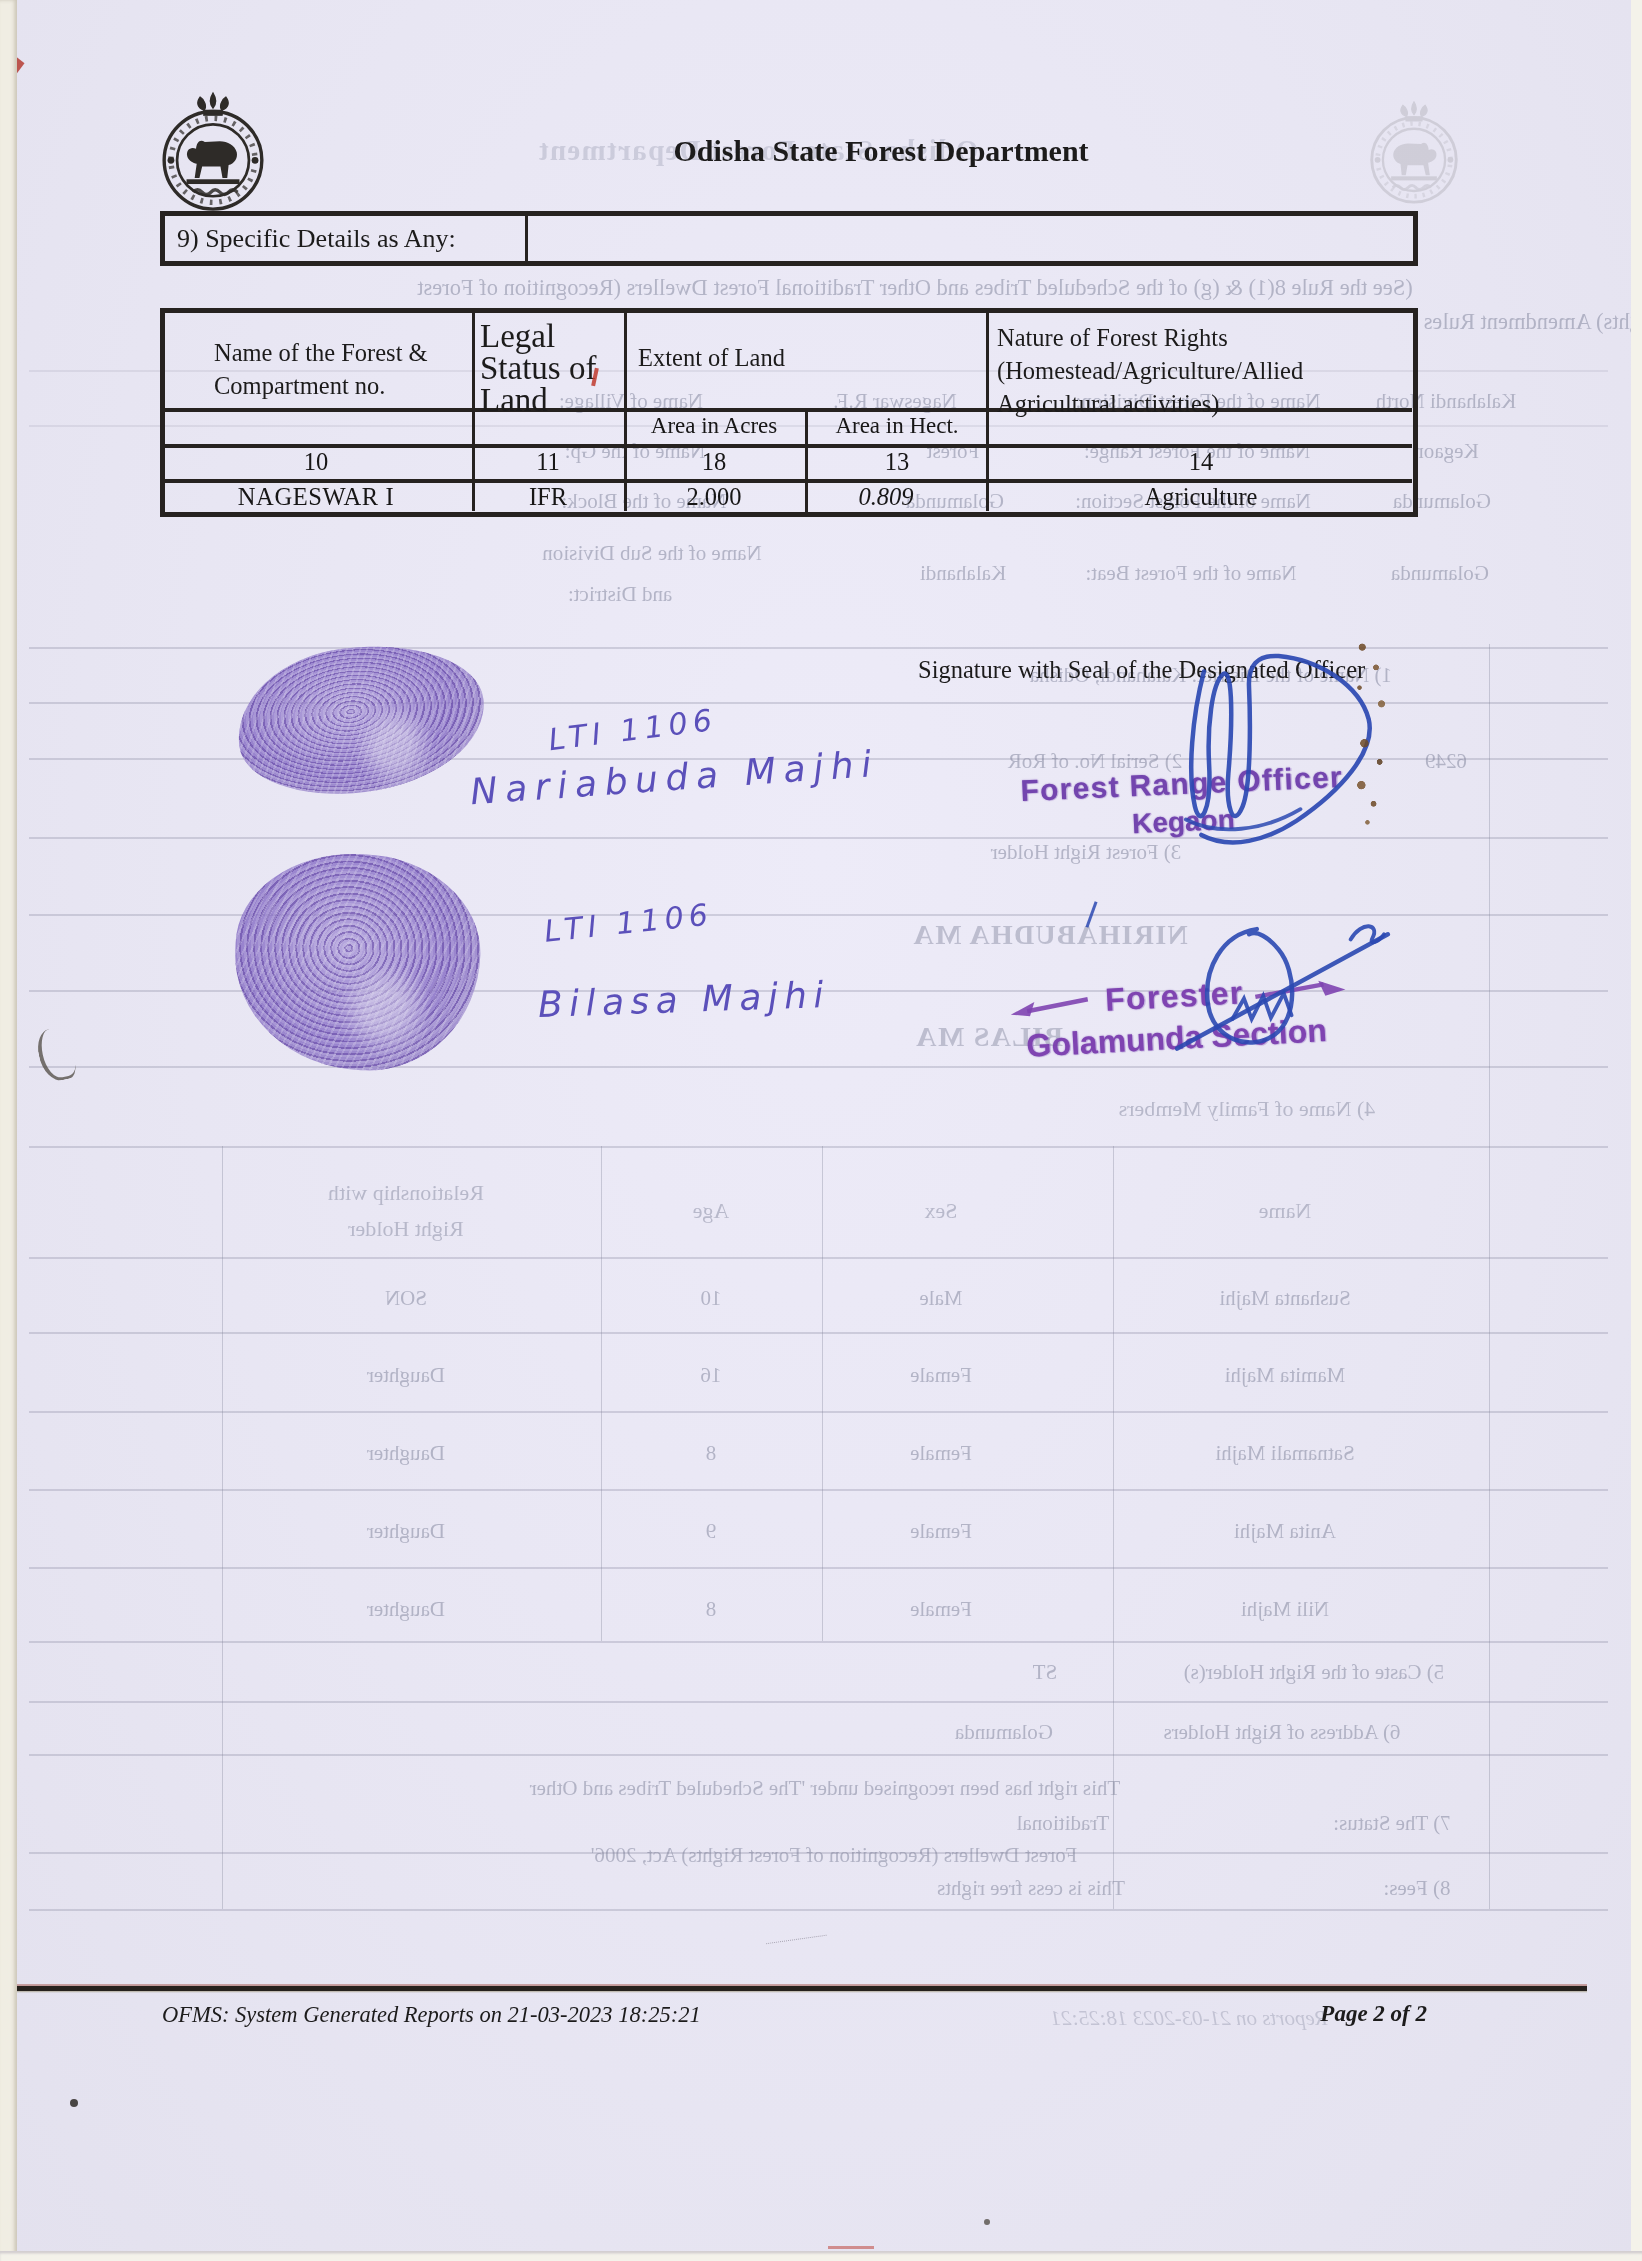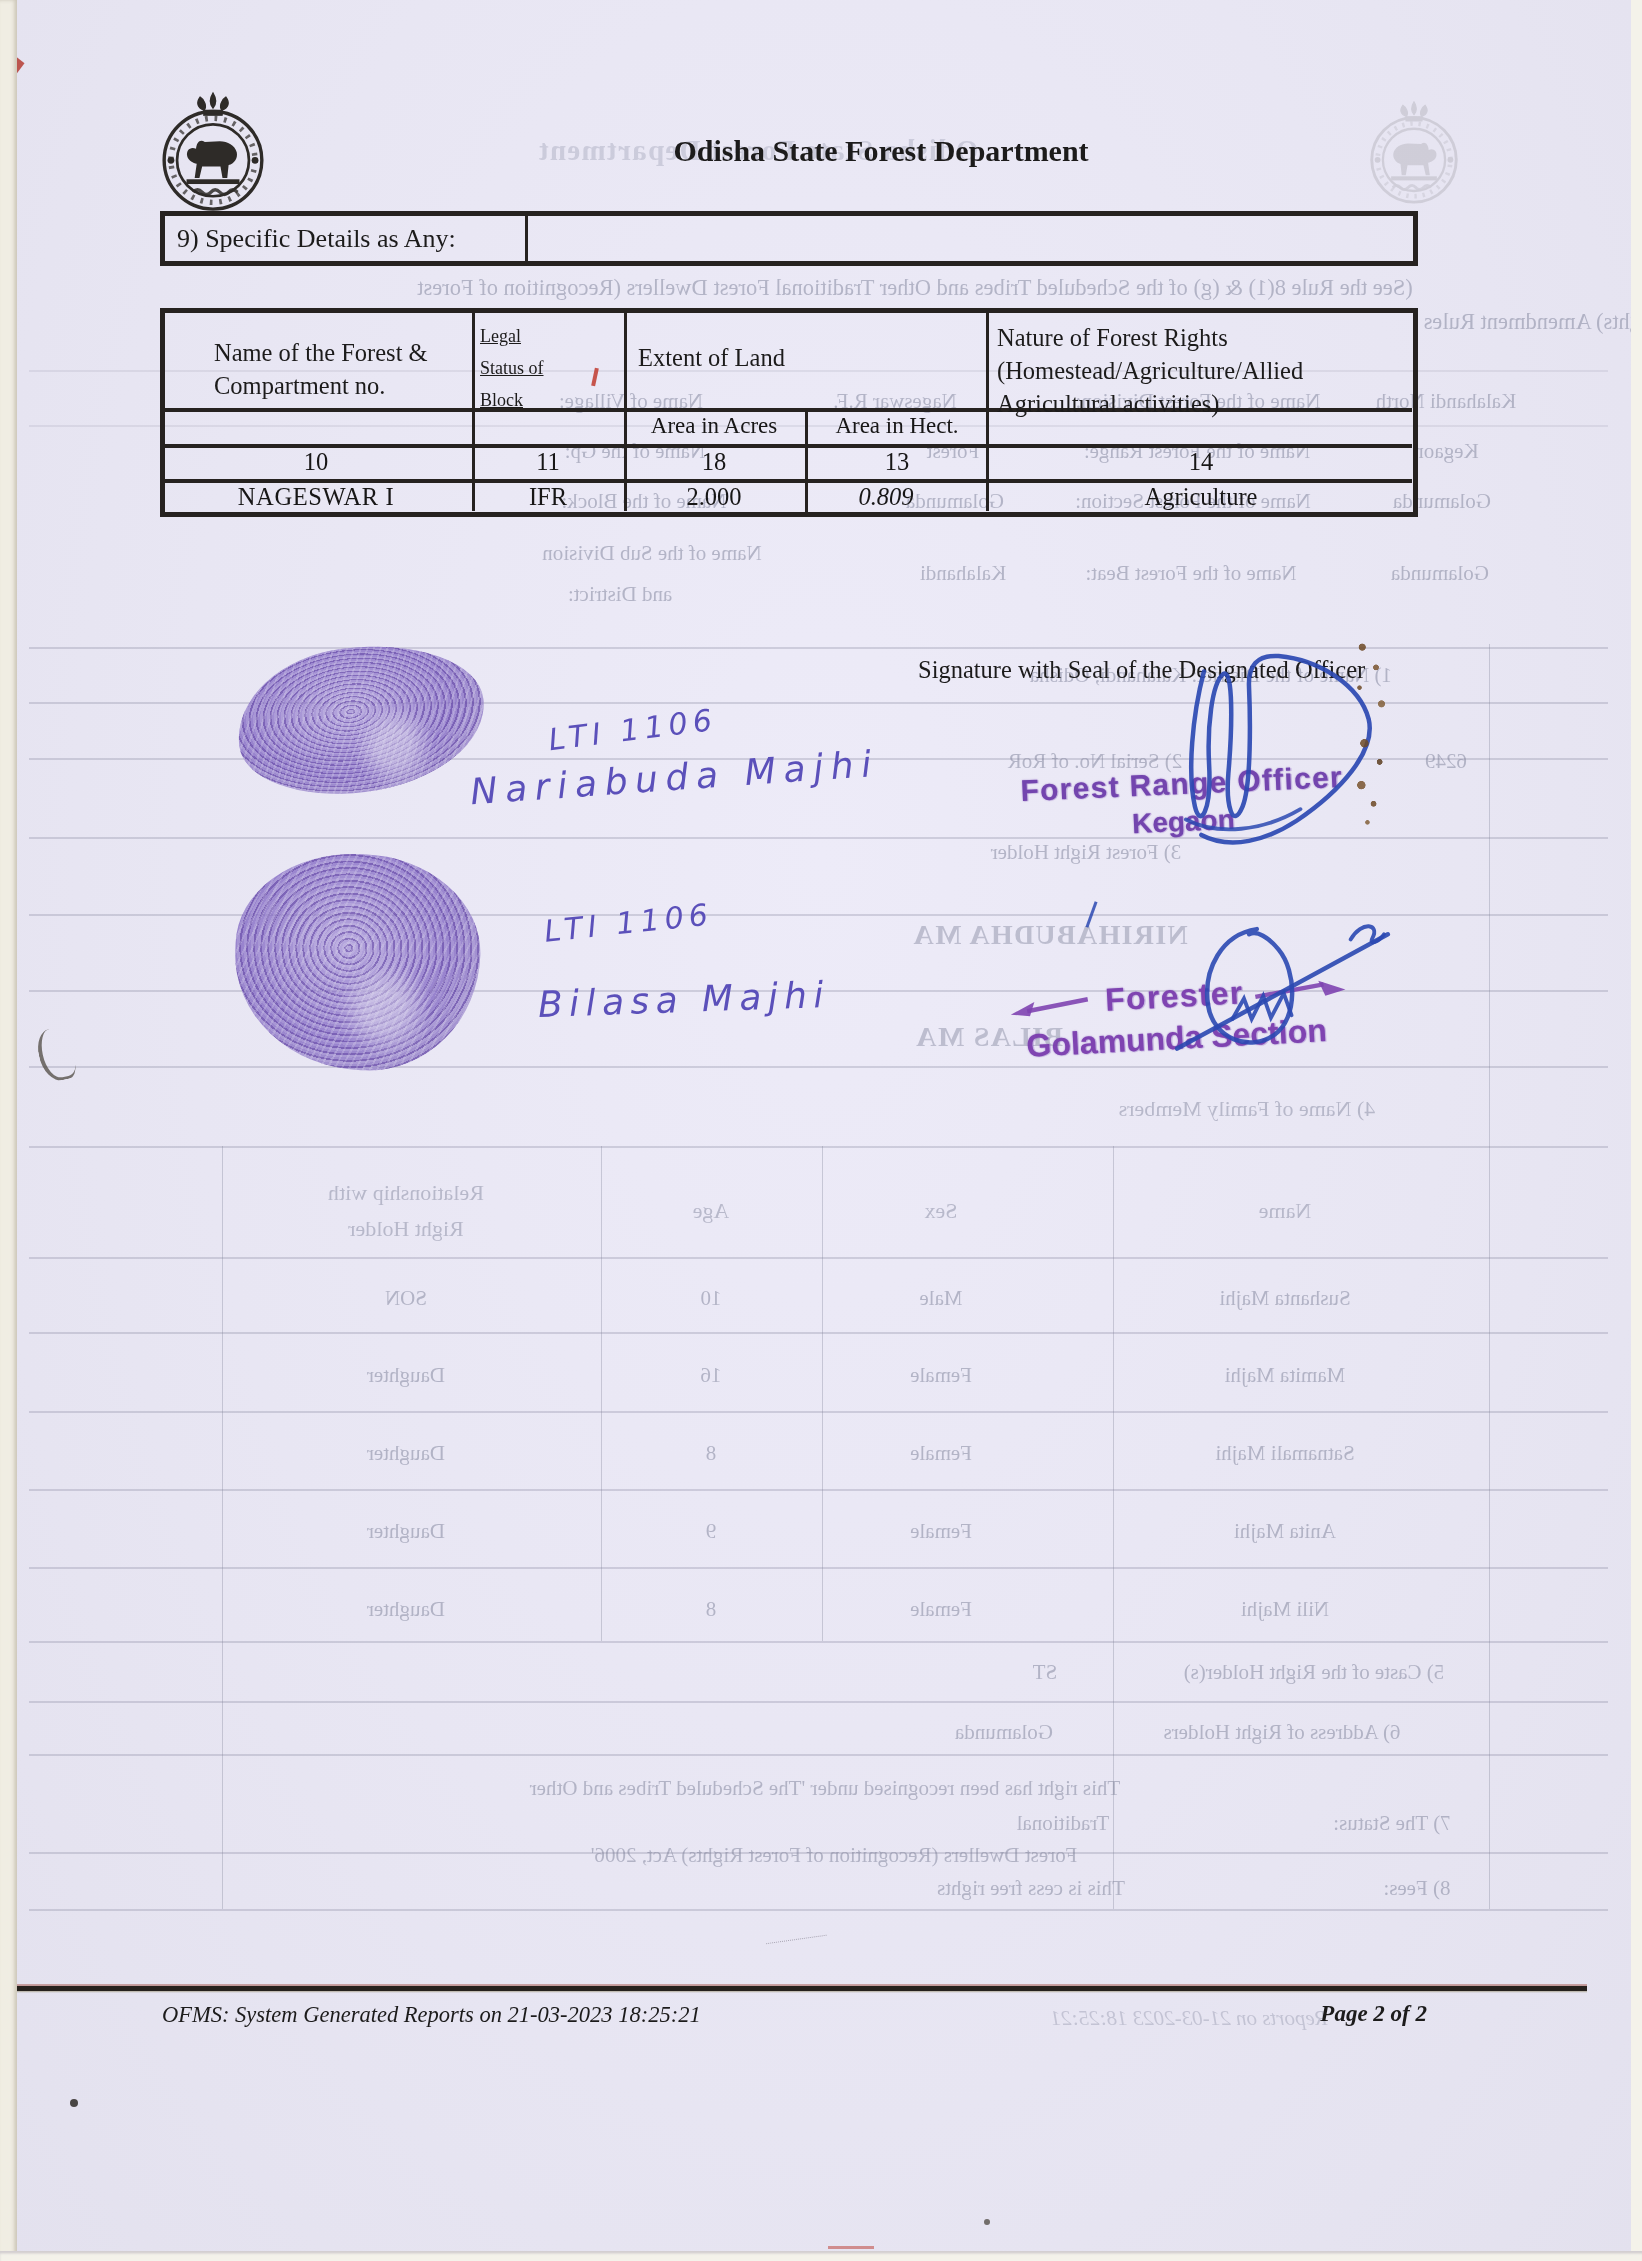--- a/index.html
+++ b/index.html
@@ -190,24 +190,24 @@
     <div class="tl" style="left:640px;top:95px;width:3.2px;height:104px;"></div>
     <div class="tl" style="left:821px;top:0;width:3.2px;height:198px;"></div>
     <div class="tl" style="left:0;top:95px;width:1247px;height:3.9px;"></div>
     <div class="tl" style="left:0;top:131px;width:1247px;height:3.9px;"></div>
     <div class="tl" style="left:0;top:166px;width:1247px;height:3.9px;"></div>
   </div>
   <div class="ser" style="left:174px;top:336px;font-size:24.5px;line-height:33px;white-space:normal;width:283px;margin-left:40px;">
     <div>Name of the Forest &amp;</div>
     <div>Compartment no.</div>
   </div>
-  <div class="ser" style="left:480px;top:320px;font-size:18px;line-height:32px;white-space:normal;width:142px;text-decoration:underline;">
+  <div class="ser" style="left:480px;top:320px;font-size:33px;line-height:32px;white-space:normal;width:142px;">
     <div>Legal</div>
     <div>Status of</div>
-    <div>Block</div>
+    <div>Land</div>
   </div>
   <span class="ser" style="left:638px;top:344px;font-size:24.5px;">Extent of Land</span>
   <div class="ser" style="left:997px;top:321px;font-size:24.5px;line-height:33px;white-space:normal;width:412px;">
     <div>Nature of Forest Rights</div>
     <div>(Homestead/Agriculture/Allied</div>
     <div>Agricultural activities)</div>
   </div>
   <span class="cellc" style="left:714px;top:426px;font-size:23px;">Area in Acres</span>
   <span class="cellc" style="left:897px;top:426px;font-size:23px;">Area in Hect.</span>
   <span class="cellc" style="left:316px;top:462px;">10</span>

